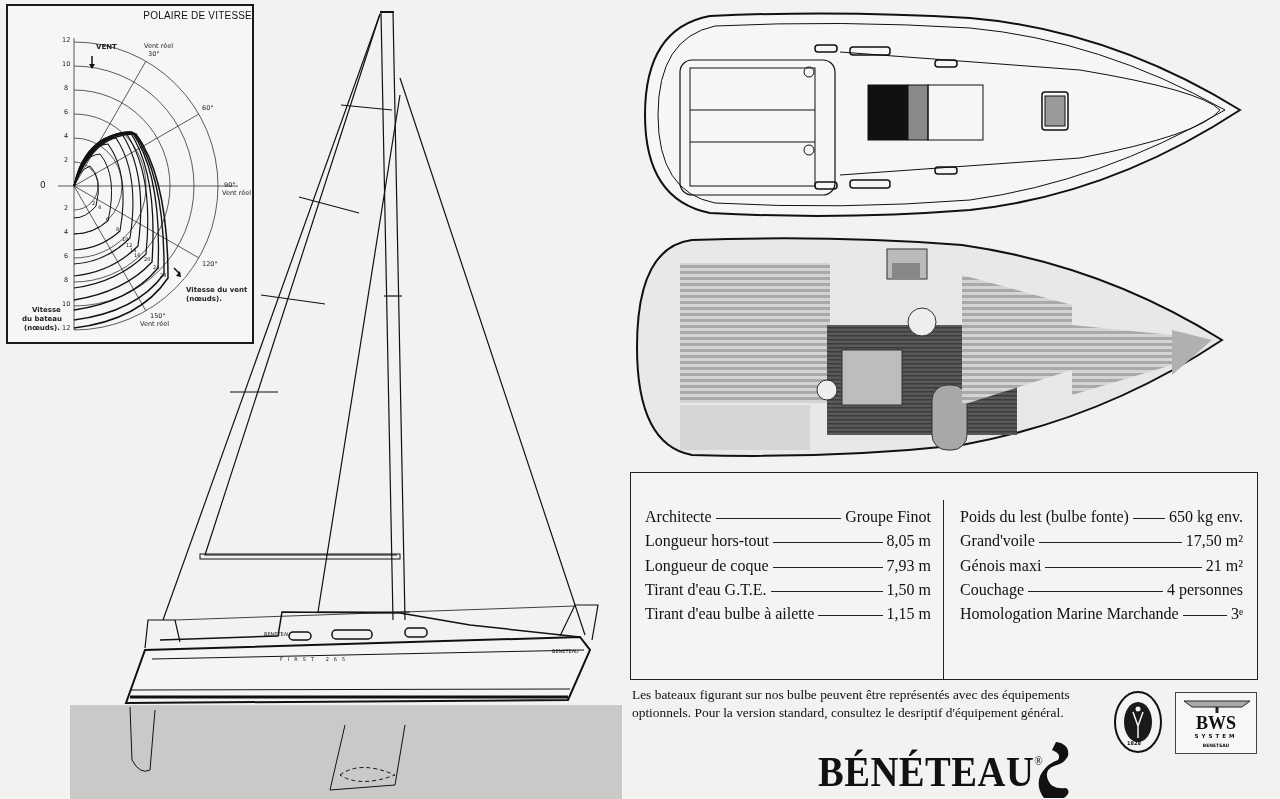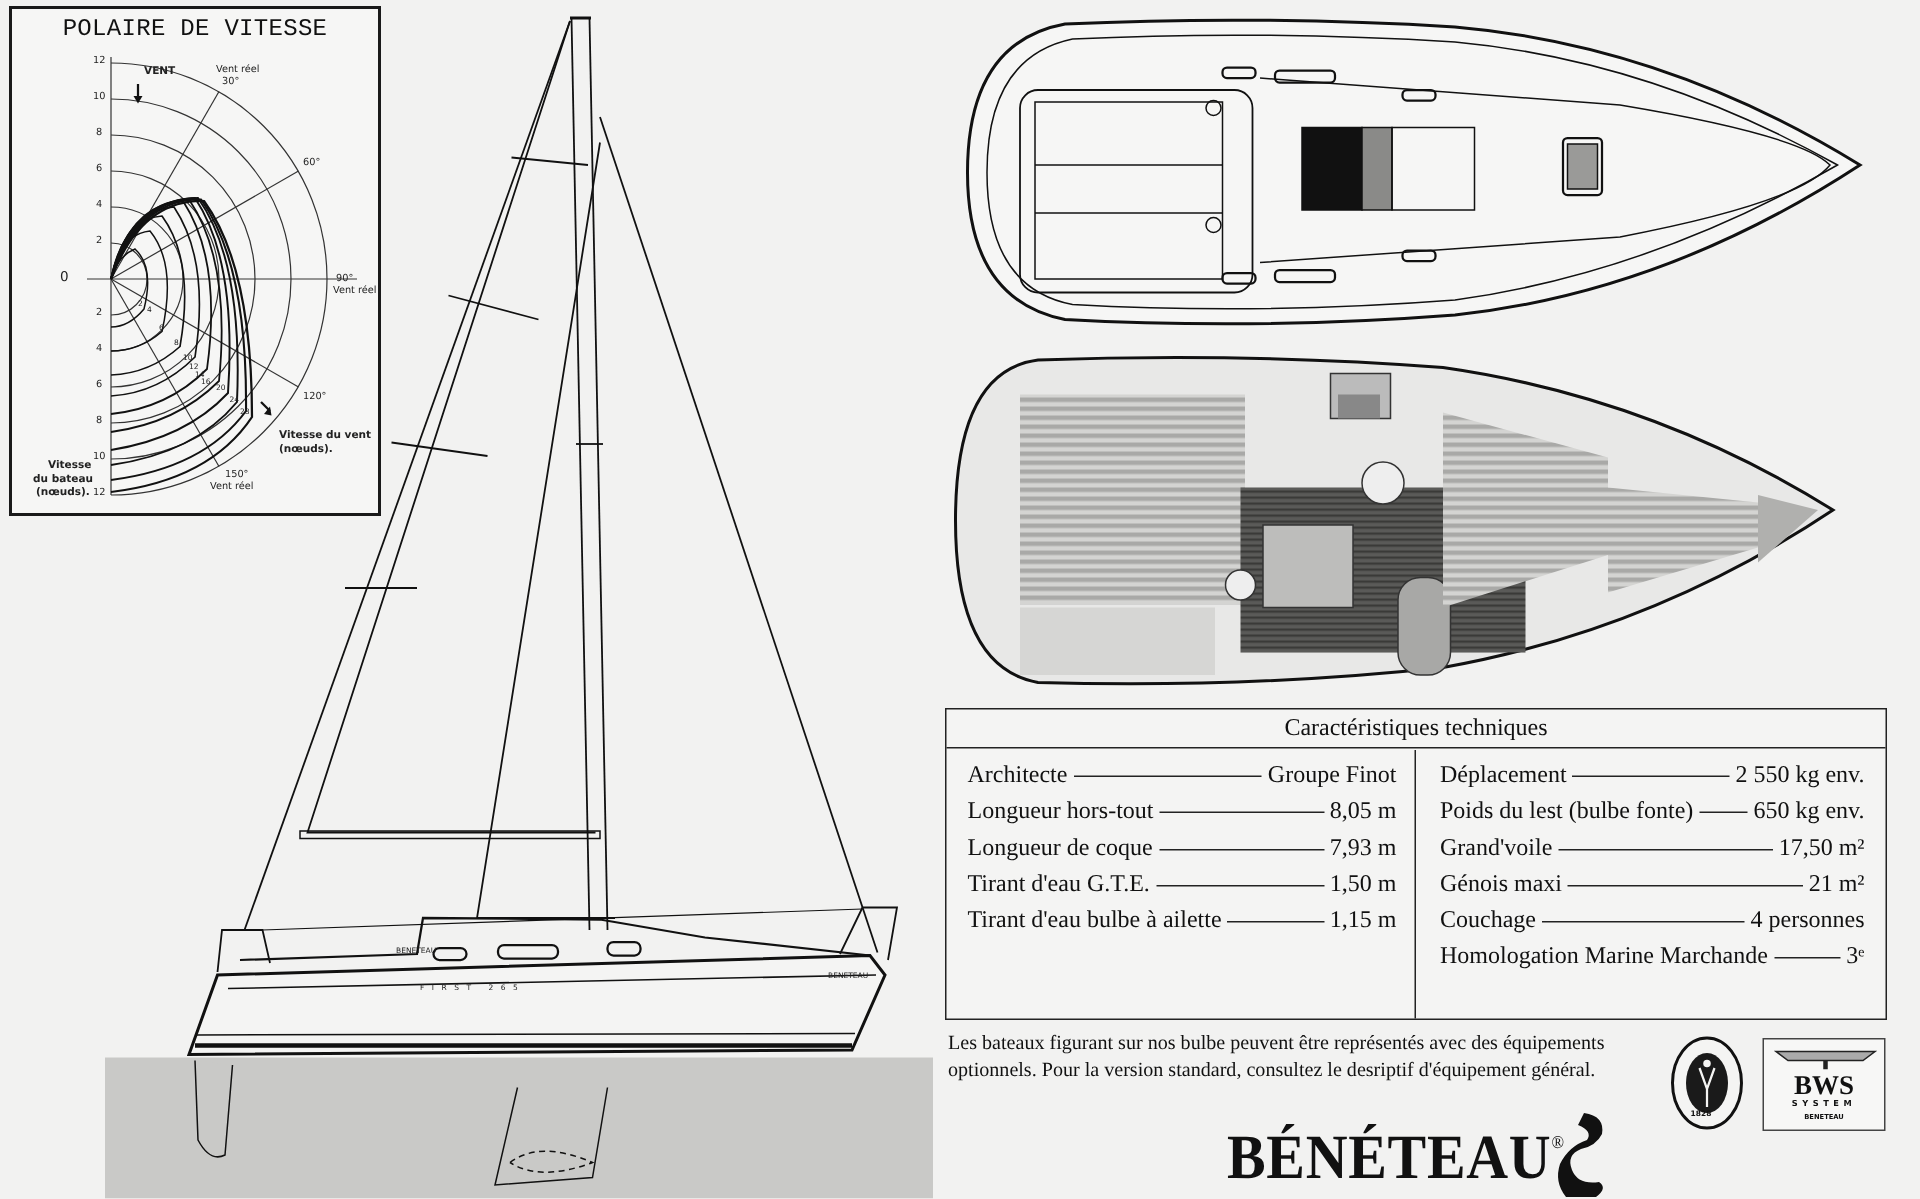--- a/index.html
+++ b/index.html
@@ -1,20 +1,20 @@
 <!DOCTYPE html>
 <html><head>
 <meta charset="utf-8">
 <style>
   html,body{margin:0;padding:0;}
   body{width:1280px;height:799px;background:#f2f2f1;position:relative;overflow:hidden;font-family:"Liberation Serif",serif;color:#111;}
   .abs{position:absolute;}
   
   #polar{left:6px;top:4px;width:248px;height:340px;border:2px solid #1a1a1a;background:#f6f6f5;box-sizing:border-box;}
-  #polar-title{position:absolute;left:0;right:0;top:4px;text-align:center;font-family:Liberation Mono, monospace;font-size:16px;letter-spacing:0.2px;}
+  #polar-title{position:absolute;left:0;right:0;top:4px;text-align:right;font-family:Liberation Sans, sans-serif;font-size:10px;letter-spacing:0.2px;}
   .psmall{position:absolute;font-family:"DejaVu Sans",sans-serif;font-size:6.5px;color:#222;white-space:nowrap;}
   .pbold{font-weight:bold;font-size:7px;}
   
   #specs{left:630px;top:472px;width:628px;height:208px;border:1.5px solid #222;box-sizing:border-box;background:#f4f4f3;}
   #specs-title{height:25px;border-bottom:1.5px solid #222;text-align:center;font-size:16px;line-height:25px;}
   #specs-body{position:absolute;top:27px;left:0;right:0;bottom:0;display:flex;}
   .col{position:relative;box-sizing:border-box;padding:8px 14px 0 14px;}
   #col-left{width:313px;border-right:1.5px solid #222;padding-right:12px;}
   #col-right{flex:1;padding-left:16px;padding-right:14px;}
   .row{display:flex;align-items:baseline;height:24.3px;font-size:16px;white-space:nowrap;}
@@ -223,21 +223,20 @@
   <circle cx="195" cy="155" r="10" fill="#eee" stroke="#333"></circle>
   <rect x="300" y="150" width="35" height="65" rx="15" fill="#a8a8a6" stroke="#333"></rect>
   <path d="M330 40 L440 70 L440 135 L330 170 Z" fill="url(#stripes)"></path>
   <path d="M440 90 L540 100 L540 130 L440 160 Z" fill="url(#stripes)"></path>
   <path d="M540 95 L580 105 L540 140 Z" fill="#b0b0ae"></path>
   <rect x="255" y="14" width="40" height="30" fill="#bbb" stroke="#333"></rect>
   <rect x="260" y="28" width="28" height="16" fill="#888"></rect>
 </svg>
 
 <div id="specs" class="abs">
-  <div id="specs-title">Caractéristiques techniques</div>
   <div id="specs-body">
     <div class="col" id="col-left">
       <div class="row">
           <span class="lbl">Architecte</span>
           <span class="lead"></span>
           <span class="val">Groupe Finot</span>
         </div>
       <div class="row">
           <span class="lbl">Longueur hors-tout</span>
           <span class="lead"></span>
@@ -253,25 +252,20 @@
           <span class="lead"></span>
           <span class="val">1,50 m</span>
         </div>
       <div class="row">
           <span class="lbl">Tirant d'eau bulbe à ailette</span>
           <span class="lead"></span>
           <span class="val">1,15 m</span>
         </div>
     </div>
     <div class="col" id="col-right">
-      <div class="row">
-          <span class="lbl">Déplacement</span>
-          <span class="lead"></span>
-          <span class="val">2 550 kg env.</span>
-        </div>
       <div class="row">
           <span class="lbl">Poids du lest (bulbe fonte)</span>
           <span class="lead"></span>
           <span class="val">650 kg env.</span>
         </div>
       <div class="row">
           <span class="lbl">Grand'voile</span>
           <span class="lead"></span>
           <span class="val">17,50 m²</span>
         </div>

